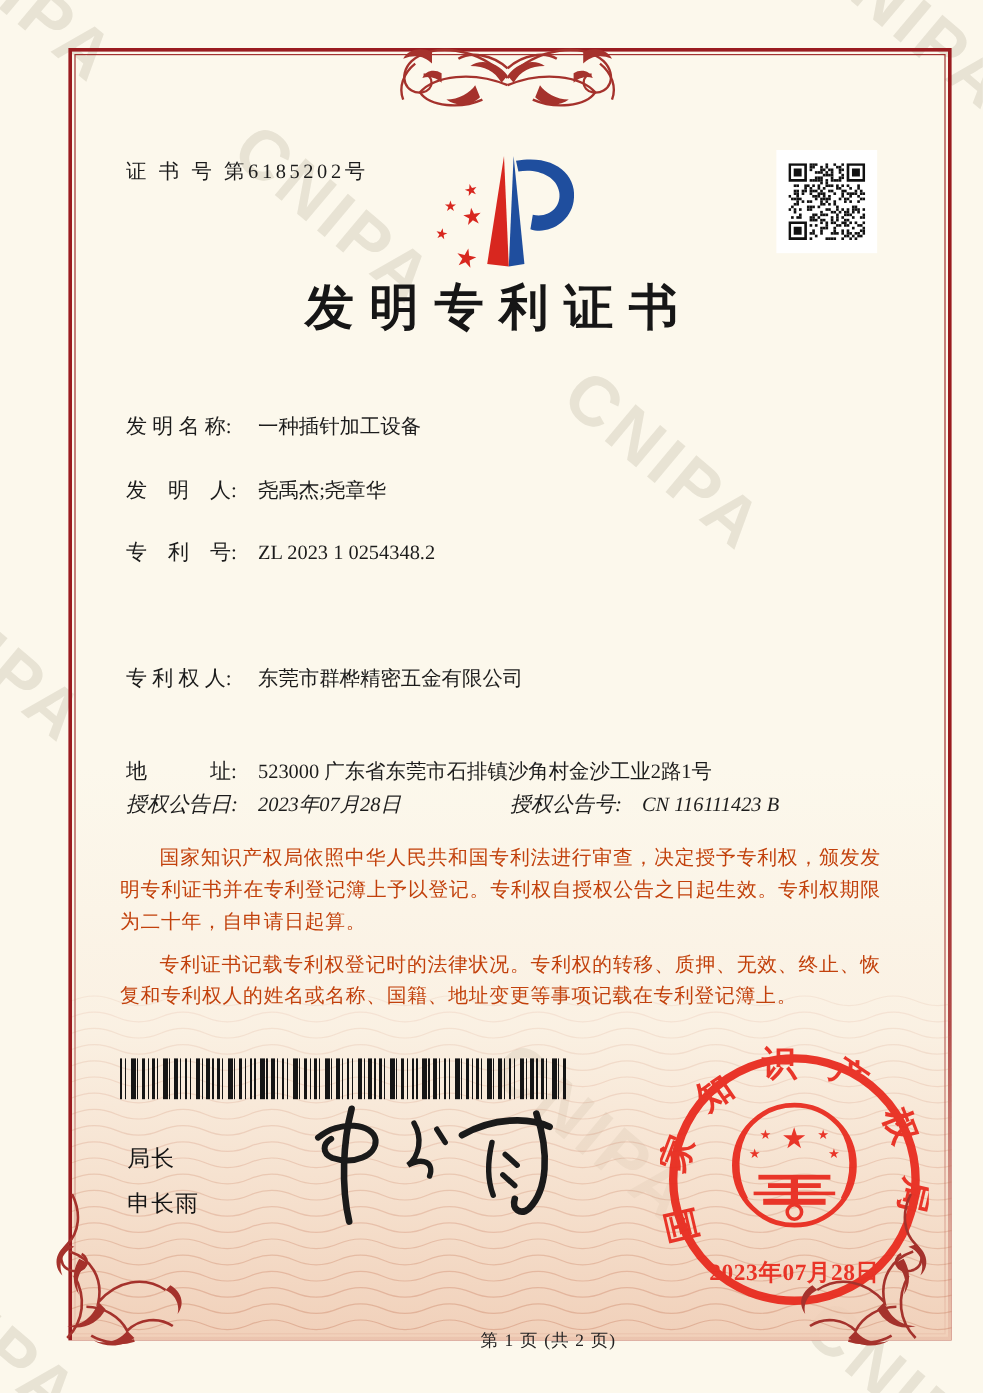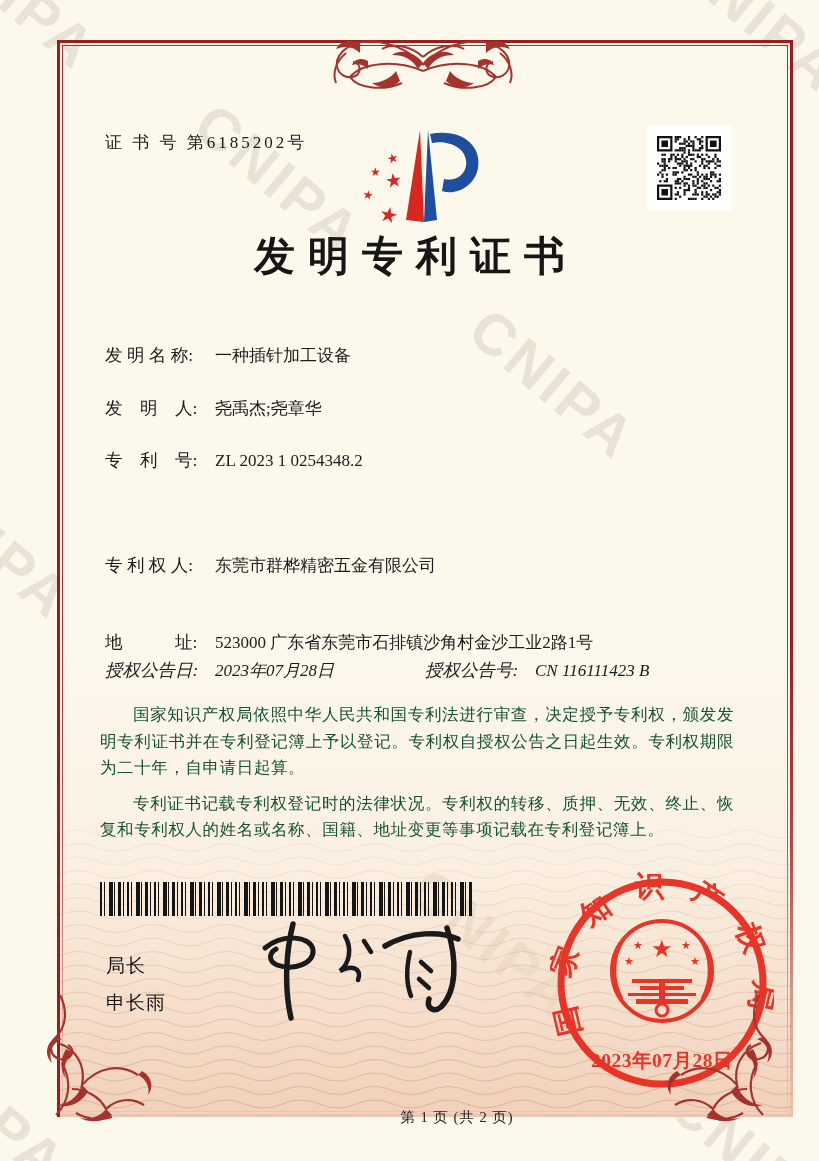--- a/index.html
+++ b/index.html
@@ -38,21 +38,21 @@
     display:flex;align-items:center;justify-content:center;}
   .title{
     position:absolute;left:0;top:201px;width:819px;text-align:center;
     font-size:41px;font-weight:bold;letter-spacing:13px;text-indent:13px;color:#161616;
   }
   .frow{position:absolute;left:105px;font-size:17.5px;white-space:nowrap;}
   .frow .lab{display:inline-block;min-width:96px;}
   .frow .val{margin-left:14px;font-size:17px;}
   .frow .lab2{position:absolute;left:320px;}
   .paras{position:absolute;left:100px;top:674px;width:634px;
-    font-size:16.5px;line-height:26.5px;letter-spacing:0.6px;color:#14532d;text-align:justify;}
+    font-size:16.5px;line-height:26.5px;letter-spacing:0.6px;color:#c2410c;text-align:justify;}
   .paras p{margin:0 0 9px 0;text-indent:2em;}
   .barcode{
     position:absolute;left:100px;top:854px;width:373px;height:34px;
     background:repeating-linear-gradient(90deg,
       #151515 0 2px,transparent 2px 4px,
       #151515 4px 5px,transparent 5px 9px,
       #151515 9px 13px,transparent 13px 14px,
       #151515 14px 15px,transparent 15px 18px,
       #151515 18px 21px,transparent 21px 23px,
       #151515 23px 24px,transparent 24px 27px);

